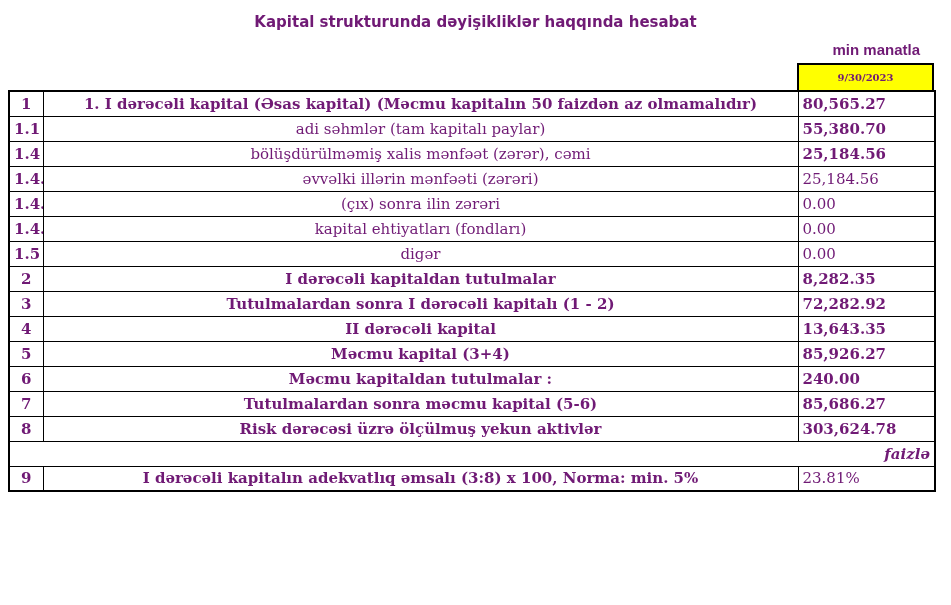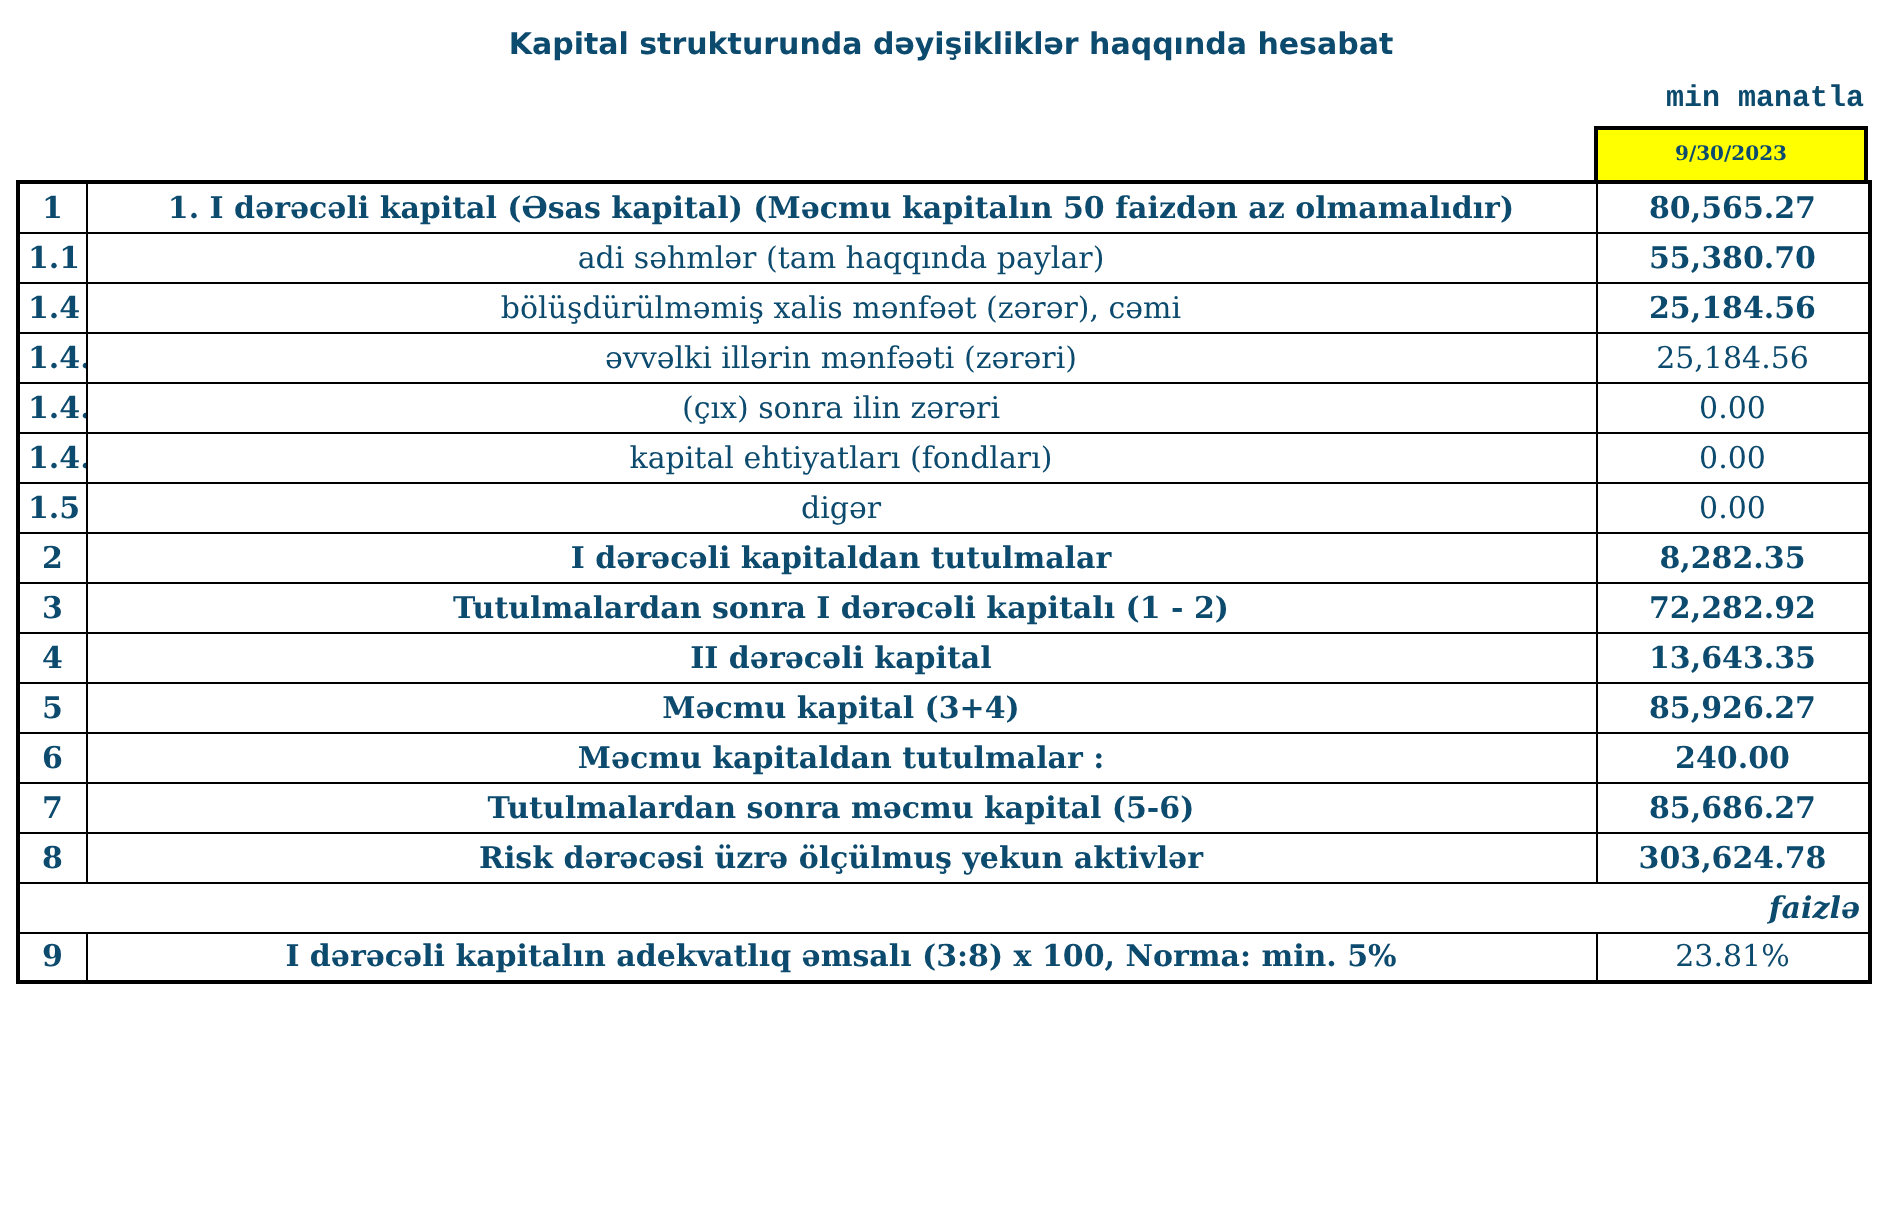--- a/index.html
+++ b/index.html
@@ -3,38 +3,38 @@
 <meta charset="utf-8">
 <style>
   * { margin: 0; box-sizing: border-box; }
   html, body { background: #ffffff; }
   .page {
     position: relative;
     width: 951px;
     height: 605px;
     background: #ffffff;
     font-family: "DejaVu Serif", serif;
-    color: #0c4a6e;
+    color: #701a75;
     overflow: hidden;
   }
   .title {
     position: absolute;
     top: 13px;
     left: 0;
     width: 100%;
     text-align: center;
     font-family: "DejaVu Sans", sans-serif;
     font-weight: bold;
     font-size: 15px;
   }
   .unit-label {
     position: absolute;
     top: 41px;
-    right: 19px;
-    font-family: Liberation Mono, monospace;
+    right: 31px;
+    font-family: Liberation Sans, sans-serif;
     font-weight: bold;
     font-size: 15px;
   }
   .date-cell {
     position: absolute;
     left: 797px;
     top: 63px;
     width: 137px;
     height: 29px;
     background: #FFFF00;
@@ -64,21 +64,21 @@
     padding: 0 4px;
     overflow: hidden;
     white-space: nowrap;
   }
   td.num {
     text-align: center;
     font-weight: bold;
     padding: 0 1px;
   }
   td.label { text-align: center; padding-left: 5px; }
-  td.value { text-align: center; padding-right: 4px; }
+  td.value { text-align: left; padding-right: 4px; }
   td.b { font-weight: bold; }
   td.note-cell {
     text-align: right;
     font-weight: bold;
     font-style: italic;
     padding-right: 6px;
   }
 </style>
 </head>
 <body>
@@ -98,21 +98,21 @@
         <col class="c3">
     </colgroup>
     <tbody>
         <tr>
     <td class="num">1</td>
     <td class="label b">1. I dərəcəli kapital (Əsas kapital) (Məcmu kapitalın 50 faizdən  az olmamalıdır)</td>
     <td class="value b">80,565.27</td>
   </tr>
         <tr>
     <td class="num">1.1</td>
-    <td class="label">adi səhmlər (tam haqqında paylar)</td>
+    <td class="label">adi səhmlər (tam kapitalı paylar)</td>
     <td class="value b">55,380.70</td>
   </tr>
         <tr>
     <td class="num">1.4</td>
     <td class="label">bölüşdürülməmiş xalis mənfəət (zərər), cəmi</td>
     <td class="value b">25,184.56</td>
   </tr>
         <tr>
     <td class="num">1.4.1</td>
     <td class="label">əvvəlki illərin mənfəəti (zərəri)</td>

